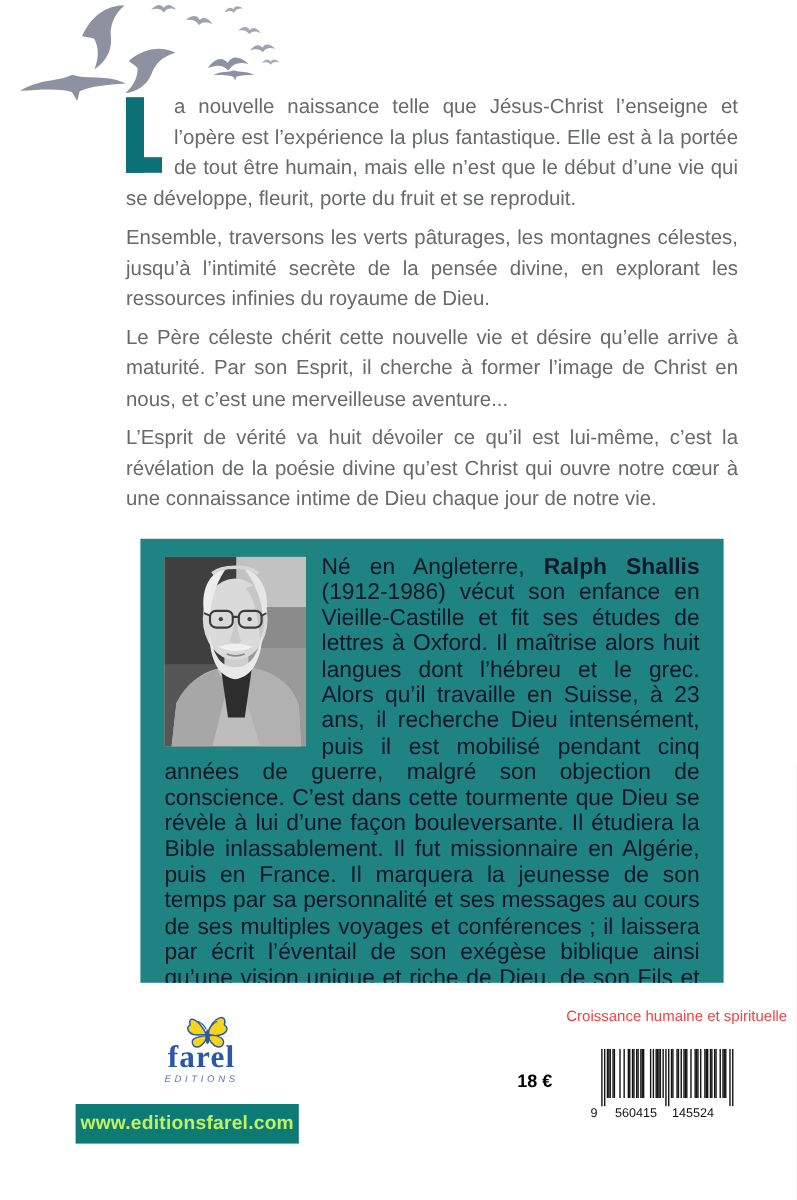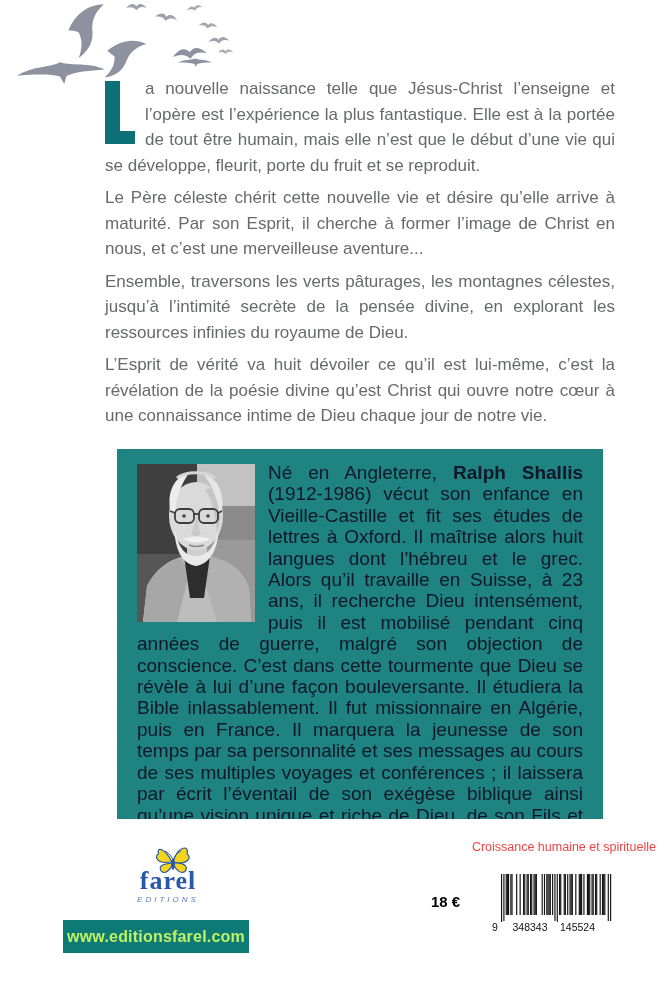--- a/index.html
+++ b/index.html
@@ -93,22 +93,22 @@
       <use href="#bB" transform="translate(198 34) scale(0.55) rotate(-4)" opacity="0.85"></use>
       <use href="#bC" transform="translate(168 56) scale(0.5)"></use>
       <use href="#bB" transform="translate(208 46) scale(0.4)" opacity="0.75"></use>
     </g>
   </svg>
 
   <div class="synopsis">
     <p>
       <span class="dropcap">L</span><span>a nouvelle naissance telle que Jésus-Christ l’enseigne et l’opère est l’expérience la plus fantastique. Elle est à la portée de tout être humain, mais elle n’est que le début d’une vie qui se développe, fleurit, porte du fruit et se reproduit.</span>
     </p>
+    <p>Ensemble, traversons les verts pâturages, les montagnes célestes, jusqu’à l’intimité secrète de la pensée divine, en explorant les ressources infinies du royaume de Dieu.</p>
     <p>Le Père céleste chérit cette nouvelle vie et désire qu’elle arrive à maturité. Par son Esprit, il cherche à former l’image de Christ en nous, et c’est une merveilleuse aventure...</p>
-    <p>Ensemble, traversons les verts pâturages, les montagnes célestes, jusqu’à l’intimité secrète de la pensée divine, en explorant les ressources infinies du royaume de Dieu.</p>
     <p>L’Esprit de vérité va huit dévoiler ce qu’il est lui-même, c’est la révélation de la poésie divine qu’est Christ qui ouvre notre cœur à une connaissance intime de Dieu chaque jour de notre vie.</p>
   </div>
 
   <div class="bio-box">
     <svg class="photo" width="118" height="158" viewBox="0 0 118 158">
       <rect x="0" y="0" width="118" height="158" fill="#9a9a9a"></rect>
       <rect x="0" y="0" width="60" height="90" fill="#3f3f3f"></rect>
       <rect x="60" y="0" width="58" height="42" fill="#c2c2c2"></rect>
       <rect x="60" y="42" width="58" height="34" fill="#8b8b8b"></rect>
       <rect x="0" y="90" width="60" height="68" fill="#565656"></rect>
@@ -220,18 +220,18 @@
         <rect x="104.12" y="0" width="1.16" height="41" fill="#141414"></rect>
         <rect x="107.60" y="0" width="1.16" height="41" fill="#141414"></rect>
         <rect x="109.92" y="0" width="1.16" height="41" fill="#141414"></rect>
         <rect x="111.08" y="0" width="1.16" height="41" fill="#141414"></rect>
         <rect x="112.24" y="0" width="1.16" height="41" fill="#141414"></rect>
         <rect x="115.72" y="0" width="1.16" height="48" fill="#141414"></rect>
         <rect x="118.04" y="0" width="1.16" height="48" fill="#141414"></rect>
       </svg>
     <div class="bc-digits">
       <span class="g1">9</span>
-      <span class="g2">348343</span>
+      <span class="g2">560415</span>
       <span class="g3">145524</span>
     </div>
   </div>
 
 </div>
 
 </body></html>

